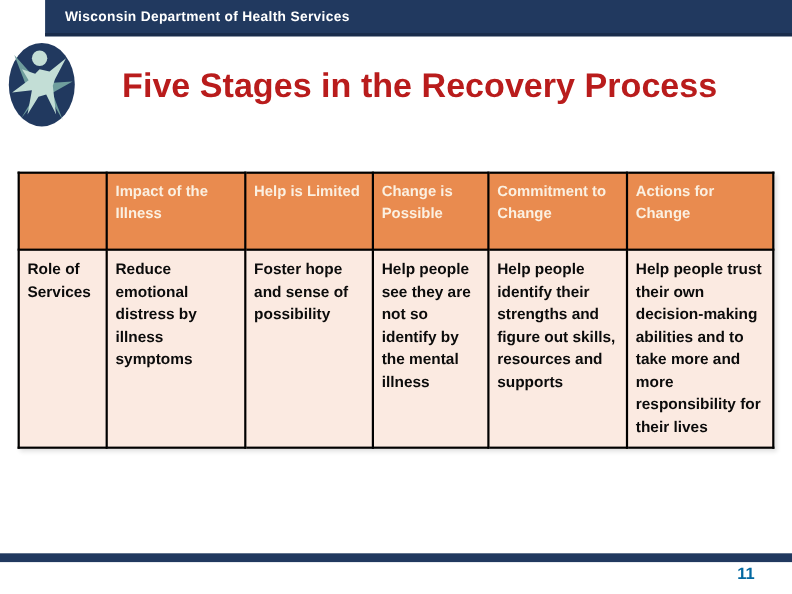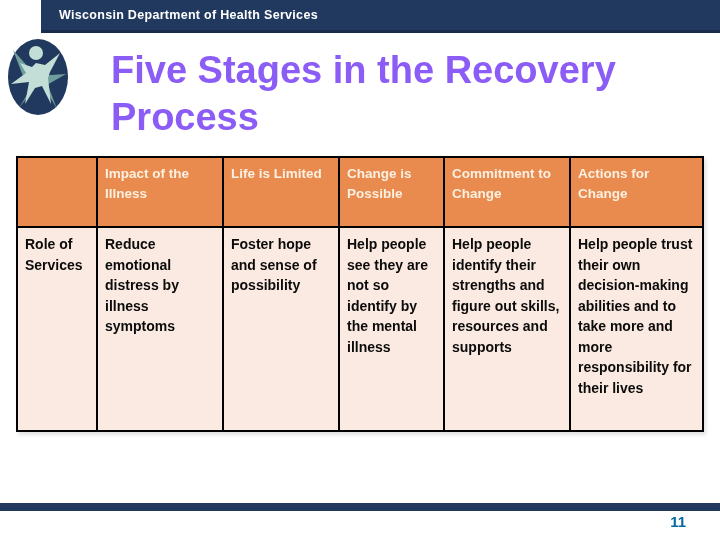--- a/index.html
+++ b/index.html
@@ -12,38 +12,38 @@
     position:absolute;left:0;top:0;width:720px;height:33px;box-sizing:border-box;
     background:#21395f;border-bottom:3px solid #192c4b;
     display:flex;align-items:center;padding-left:18px;margin-left:41px;
   }
   .topbar-text{color:#ffffff;font-size:12.5px;font-weight:bold;letter-spacing:.3px;}
   
   .logo{position:absolute;left:7px;top:38px;width:62px;height:78px;}
   
   .title{
     position:absolute;left:111px;top:47px;width:600px;
-    color:#8b5cf6;font-size:38px;font-weight:bold;line-height:47px;letter-spacing:0px;
+    color:#b91c1c;font-size:31px;font-weight:bold;line-height:62px;letter-spacing:0px;
   }
   
   .stage-table{
     position:absolute;left:16px;top:156px;border-collapse:collapse;table-layout:fixed;
     box-shadow:2px 3px 4px rgba(0,0,0,0.12);
   }
   .stage-table th,.stage-table td{
     border:2px solid #000000;vertical-align:top;text-align:left;
     padding:6px 4px 4px 7px;box-sizing:border-box;word-wrap:break-word;
   }
   .stage-table th{
     background:#e98b4f;color:#fbf0e1;font-size:13.5px;font-weight:bold;line-height:19.5px;
     height:70px;
   }
   .stage-table td{
     background:#fbeae1;color:#0b0b0b;font-size:14px;font-weight:bold;line-height:20.5px;
-    height:204px;
+    height:180px;
   }
   .c0{width:80px;} .c1{width:126px;} .c2{width:116px;}
   .c3{width:105px;} .c4{width:126px;} .c5{width:133px;}
   
   .footbar{position:absolute;left:0;top:503px;width:720px;height:8px;background:#21395f;}
   .attribution{position:absolute;left:74px;top:514px;font-size:15px;font-weight:bold;color:#000000;}
   .pagenum{position:absolute;right:34px;top:513px;font-size:15px;font-weight:bold;color:#0369a1;}
 </style>
 </head>
 <body>
@@ -80,21 +80,21 @@
         <col class="c1">
         <col class="c2">
       <col class="c3">
         <col class="c4">
         <col class="c5">
     </colgroup>
     <tbody>
         <tr>
       <th></th>
       <th>Impact of the Illness</th>
-      <th>Life is Limited</th>
+      <th>Help is Limited</th>
       <th>Change is Possible</th>
       <th>Commitment to Change</th>
       <th>Actions for Change</th>
     </tr>
     <tr>
       <td>Role of Services</td>
       <td>Reduce emotional distress by illness symptoms</td>
       <td>Foster hope and sense of possibility</td>
       <td>Help people see they are not so identify by the mental illness</td>
       <td>Help people identify their strengths and figure out skills, resources and supports</td>

